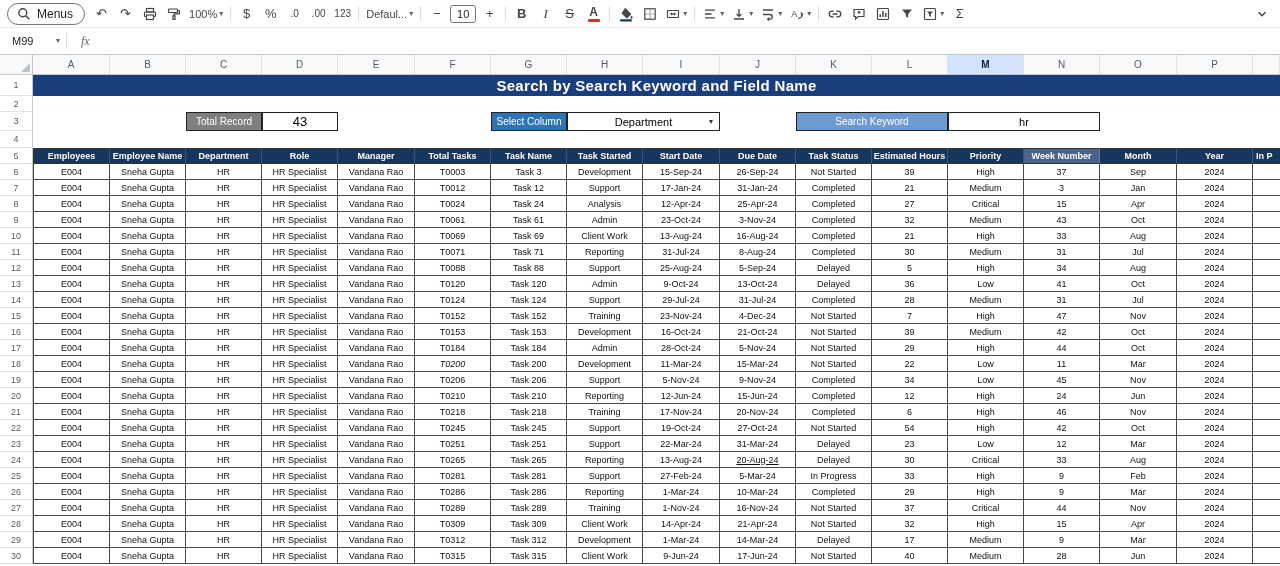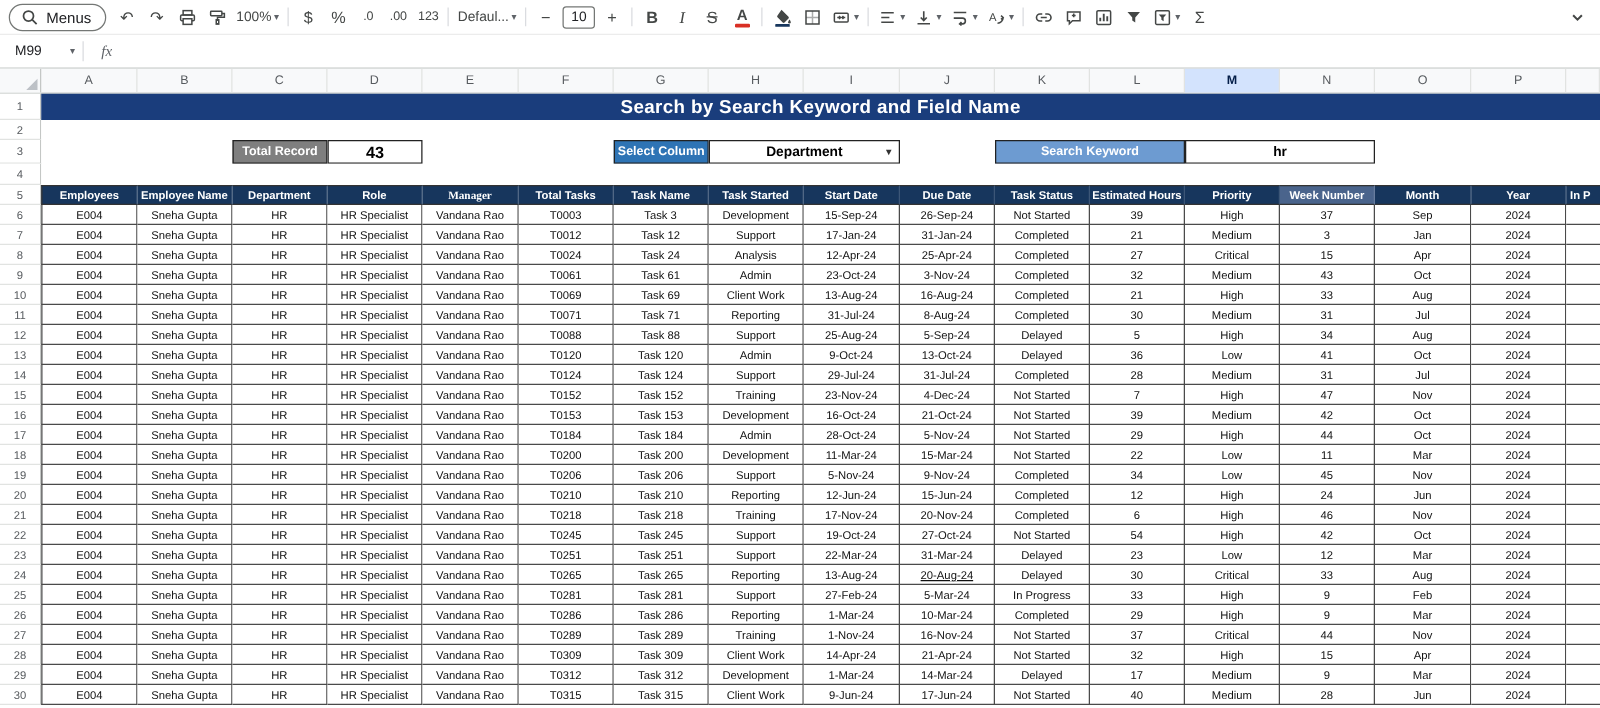--- a/index.html
+++ b/index.html
@@ -53,21 +53,21 @@
     border-right:1px solid #e1e3e1;flex:none}
   .colh.selcol{background:var(--selcol);color:#041e49;font-weight:bold}
 
   .grow{display:flex;width:1280px;position:relative}
   .rownum{width:33px;flex:none;border-bottom:1px solid #e1e3e1;border-right:1px solid #c4c7c5;
     font-size:9px;color:#575b5f;display:flex;align-items:center;justify-content:center;background:#fff}
   .blank{background:#fff;flex:none}
   .fill{flex:1;background:#fff}
   .title-cell{flex:none;background:var(--title-bg);color:#fff;font-weight:bold;font-size:15px;
     display:flex;align-items:center;justify-content:center;letter-spacing:.3px}
-  .ctl{flex:none;display:flex;align-items:center;justify-content:center;font-weight:bold;
+  .ctl{flex:none;display:flex;align-items:center;justify-content:center;font-weight:normal;
     white-space:nowrap;overflow:hidden}
   .lab{color:#fff;font-size:10px;border:1px solid #222}
   .lab.gray{background:var(--gray-label)}
   .lab.blue{background:var(--blue-label)}
   .lab.blue2{background:var(--blue-label2)}
   .val{background:#fff;border:1px solid #222;color:#000;font-size:11px;position:relative}
   .val.big{font-size:13px}
   .dep-arrow{position:absolute;right:6px;top:50%;transform:translateY(-52%);font-size:8px;color:#333}
 
   .th{flex:none;background:var(--header-bg);color:#fff;font-size:9px;font-weight:bold;display:flex;
@@ -288,21 +288,21 @@
       <div class="grow" style="height: 17px;">
         <div class="rownum" style="width: 33px;">4</div>
         <div class="blank" style="width: 1247px;"></div>
       </div>
       <div class="grow" style="height: 16px;">
         <div class="rownum" style="width: 33px;">5</div>
         <div class="th first" style="width: 77px;">Employees</div>
         <div class="th" style="width: 76px;">Employee Name</div>
         <div class="th" style="width: 76px;">Department</div>
         <div class="th" style="width: 76px;">Role</div>
-        <div class="th" style="width: 77px; font-family: Liberation Serif, serif;">Manager</div>
+        <div class="th" style="width: 77px;">Manager</div>
         <div class="th" style="width: 76px;">Total Tasks</div>
         <div class="th" style="width: 76px;">Task Name</div>
         <div class="th" style="width: 76px;">Task Started</div>
         <div class="th" style="width: 77px;">Start Date</div>
         <div class="th" style="width: 76px;">Due Date</div>
         <div class="th" style="width: 76px;">Task Status</div>
         <div class="th" style="width: 76px;">Estimated Hours</div>
         <div class="th" style="width: 76px;">Priority</div>
         <div class="th week" style="width: 76px;">Week Number</div>
         <div class="th" style="width: 77px;">Month</div>
@@ -549,21 +549,21 @@
         <div class="td" style="width: 76px;">2024</div>
         <div class="td partial-blank" style="width: 27px;"></div>
       </div>
       <div class="grow" style="height: 16px;">
         <div class="rownum" style="width: 33px;">18</div>
         <div class="td first" style="width: 77px;">E004</div>
         <div class="td" style="width: 76px;">Sneha Gupta</div>
         <div class="td" style="width: 76px;">HR</div>
         <div class="td" style="width: 76px;">HR Specialist</div>
         <div class="td" style="width: 77px;">Vandana Rao</div>
-        <div class="td" style="width: 76px;">T0200</div>
+        <div class="td" style="width: 76px; font-style: italic;">T0200</div>
         <div class="td" style="width: 76px;">Task 200</div>
         <div class="td" style="width: 76px;">Development</div>
         <div class="td" style="width: 77px;">11-Mar-24</div>
         <div class="td" style="width: 76px;">15-Mar-24</div>
         <div class="td" style="width: 76px;">Not Started</div>
         <div class="td" style="width: 76px;">22</div>
         <div class="td" style="width: 76px;">Low</div>
         <div class="td" style="width: 76px;">11</div>
         <div class="td" style="width: 77px;">Mar</div>
         <div class="td" style="width: 76px;">2024</div>

